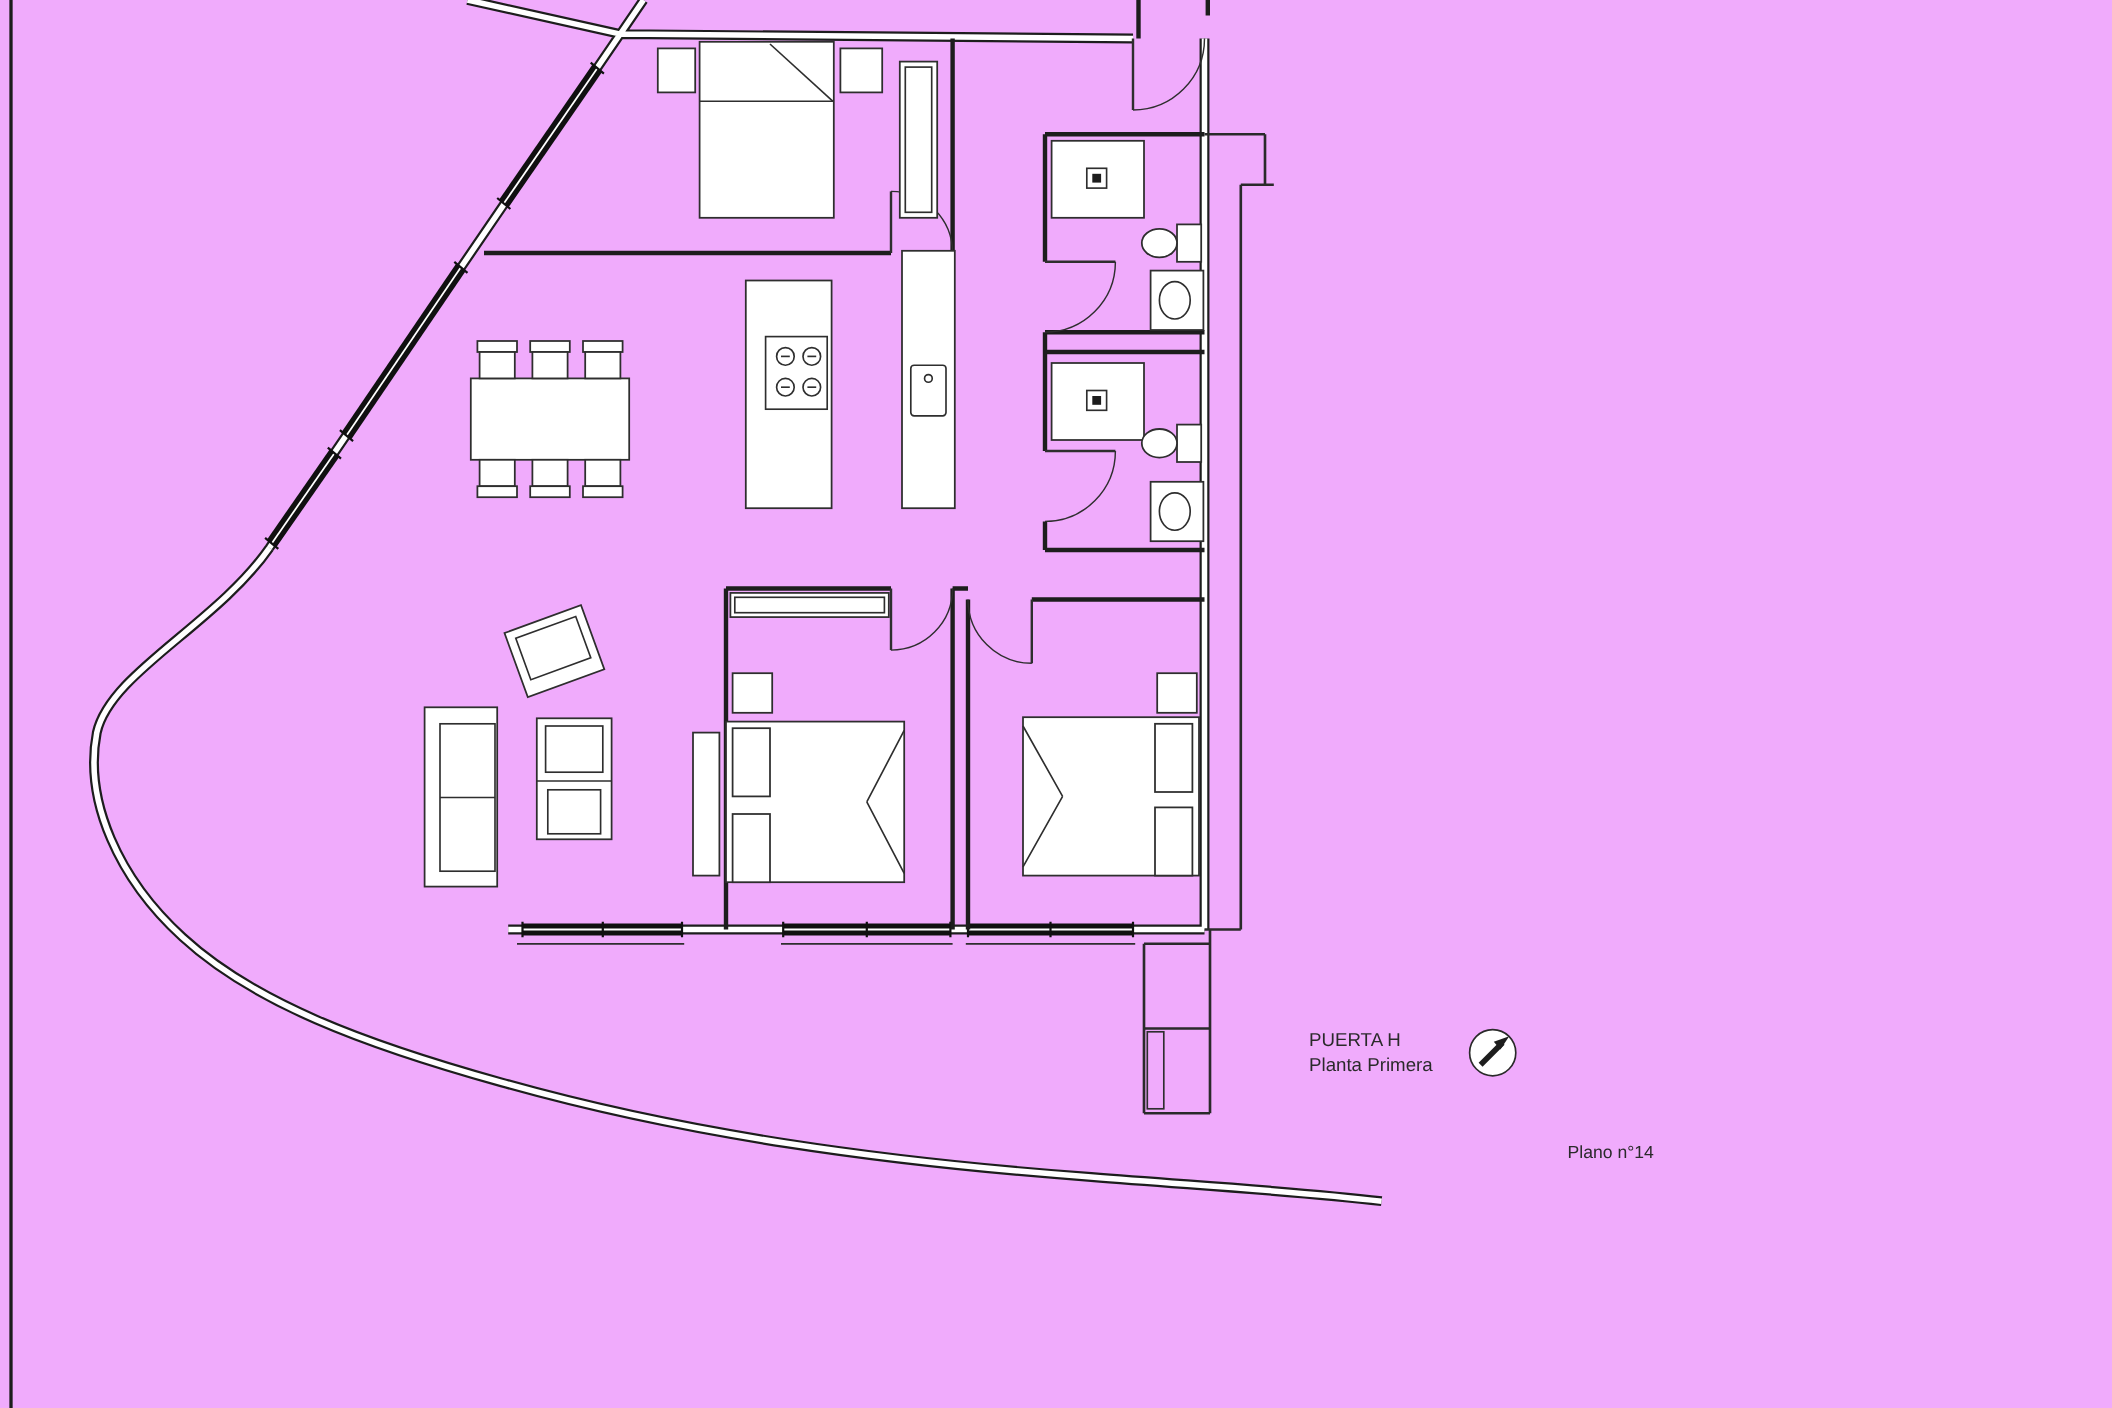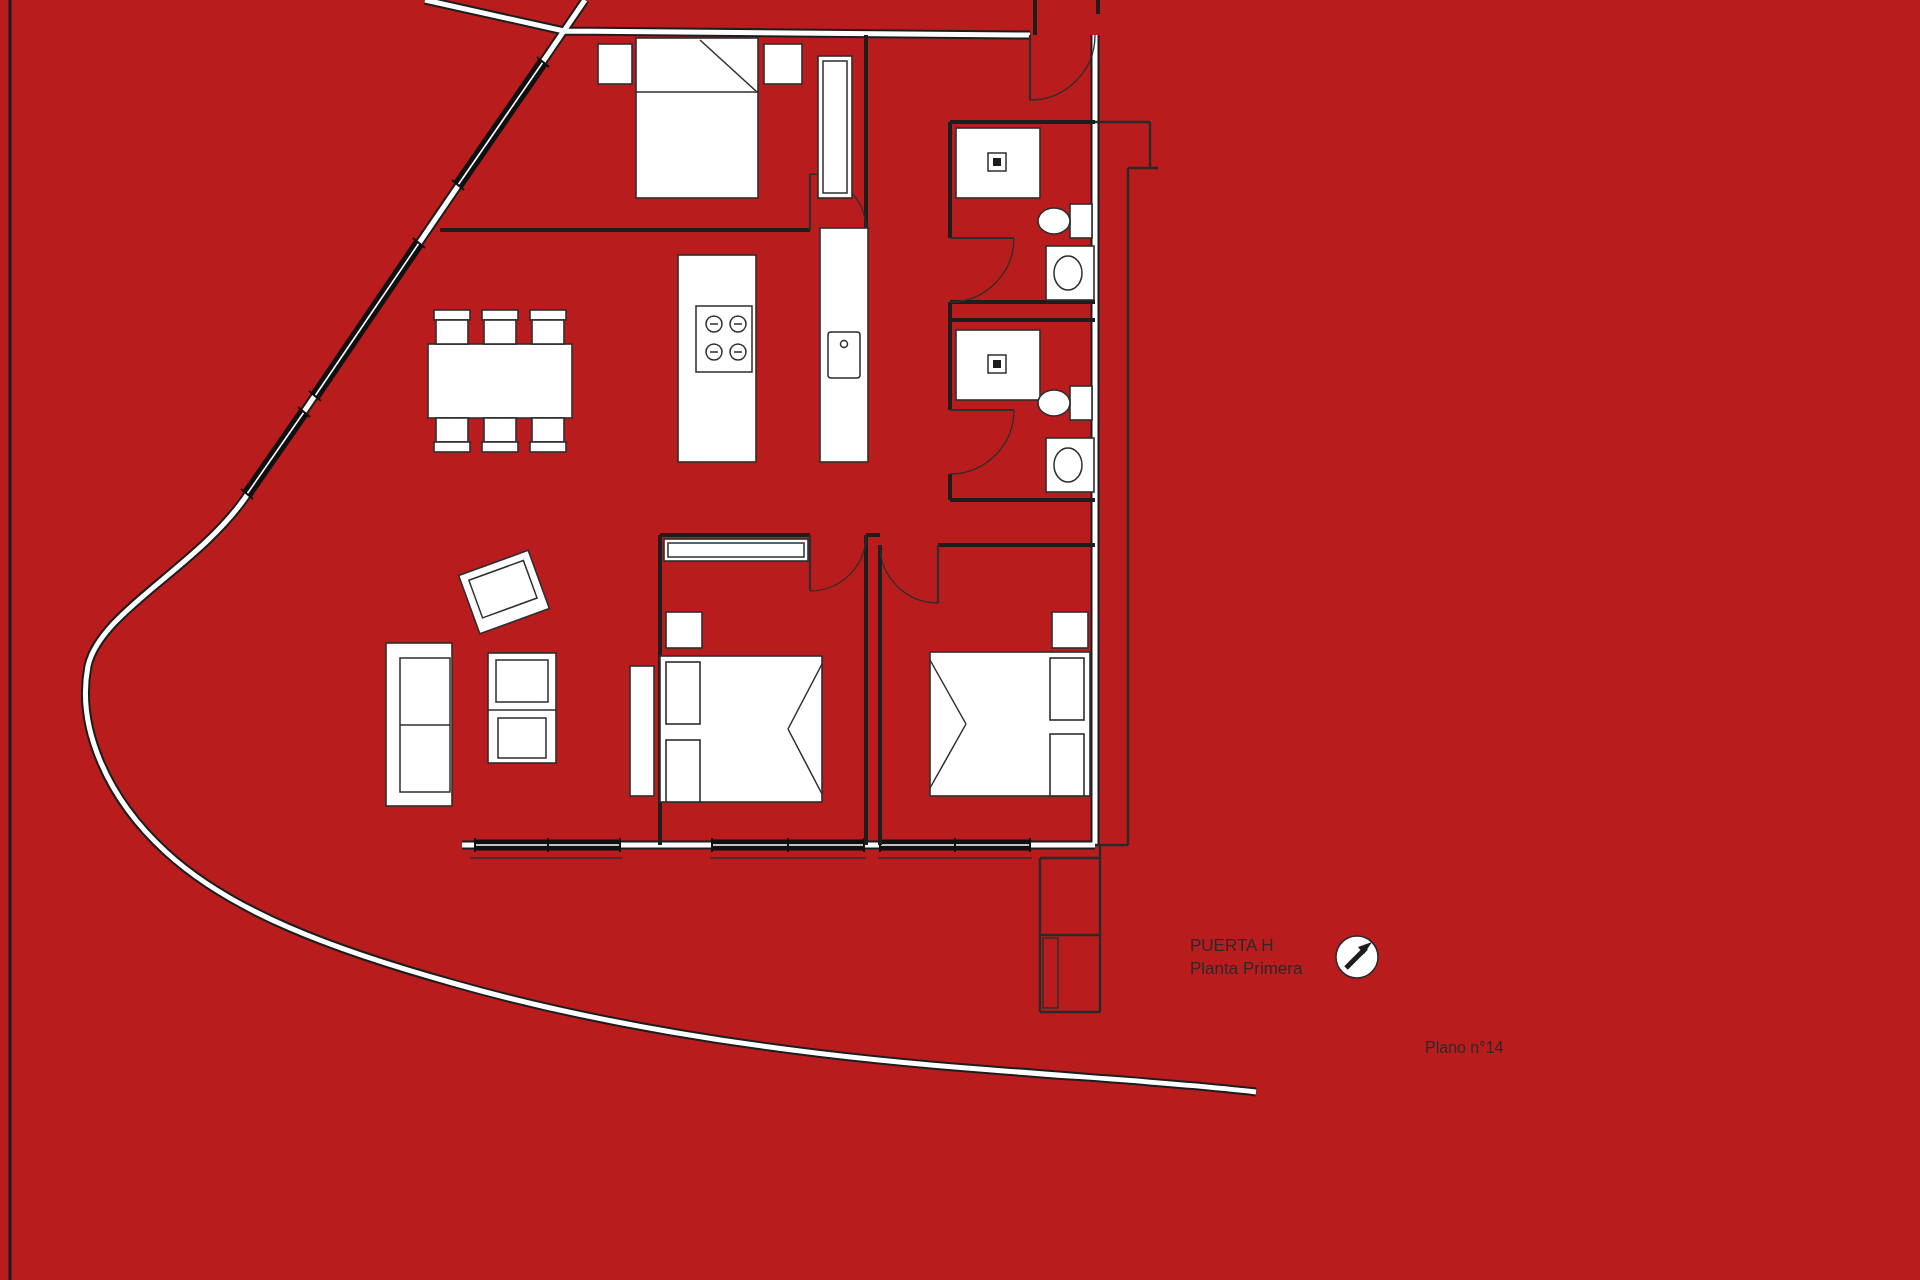--- a/index.html
+++ b/index.html
@@ -1,16 +1,16 @@
 <!DOCTYPE html>
 <html><head>
 <meta charset="utf-8">
 <style>
   html,body{margin:0;padding:0;background:#ffffff;}
-  .stage{position:relative;width:1920px;height:1280px;background:#b91c1c;overflow:hidden;
+  .stage{position:relative;width:1920px;height:1280px;background:#f0abfc;overflow:hidden;
          font-family:"Liberation Sans",sans-serif;}
   svg{position:absolute;left:0;top:0;}
   .frame{stroke:#1d1d1d;stroke-width:3;}
   .w-out{stroke:#1d1d1d;stroke-width:9;fill:none;}
   .w-white{stroke:#ffffff;stroke-width:5;fill:none;}
   .wall{stroke:#1d1d1d;stroke-width:4;fill:none;}
   .wall2{stroke:#2a2a2a;stroke-width:2.4;fill:none;}
   .thin{stroke:#2e2e2e;stroke-width:1.5;fill:none;}
   .furn{stroke:#2e2e2e;stroke-width:1.6;fill:#ffffff;}
   .fill{fill:#1d1d1d;stroke:none;}

